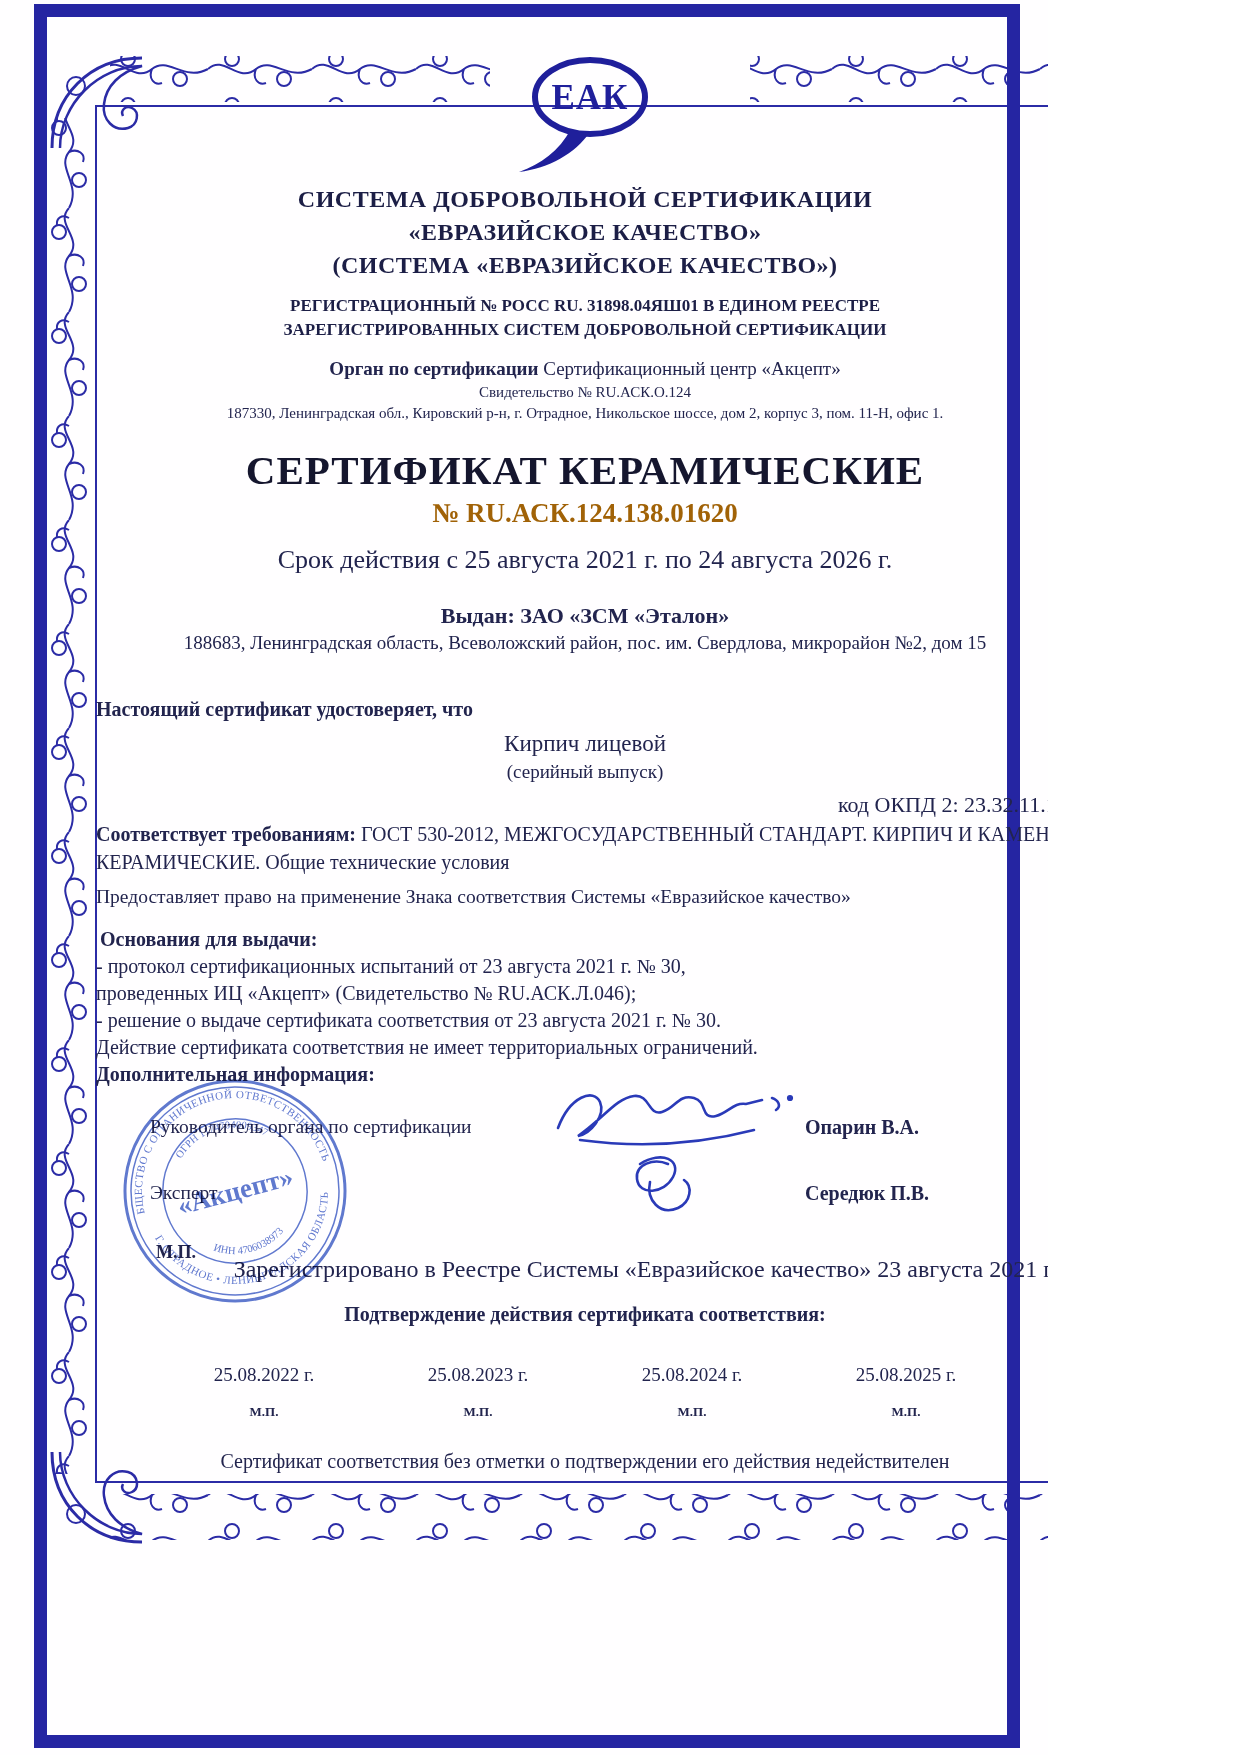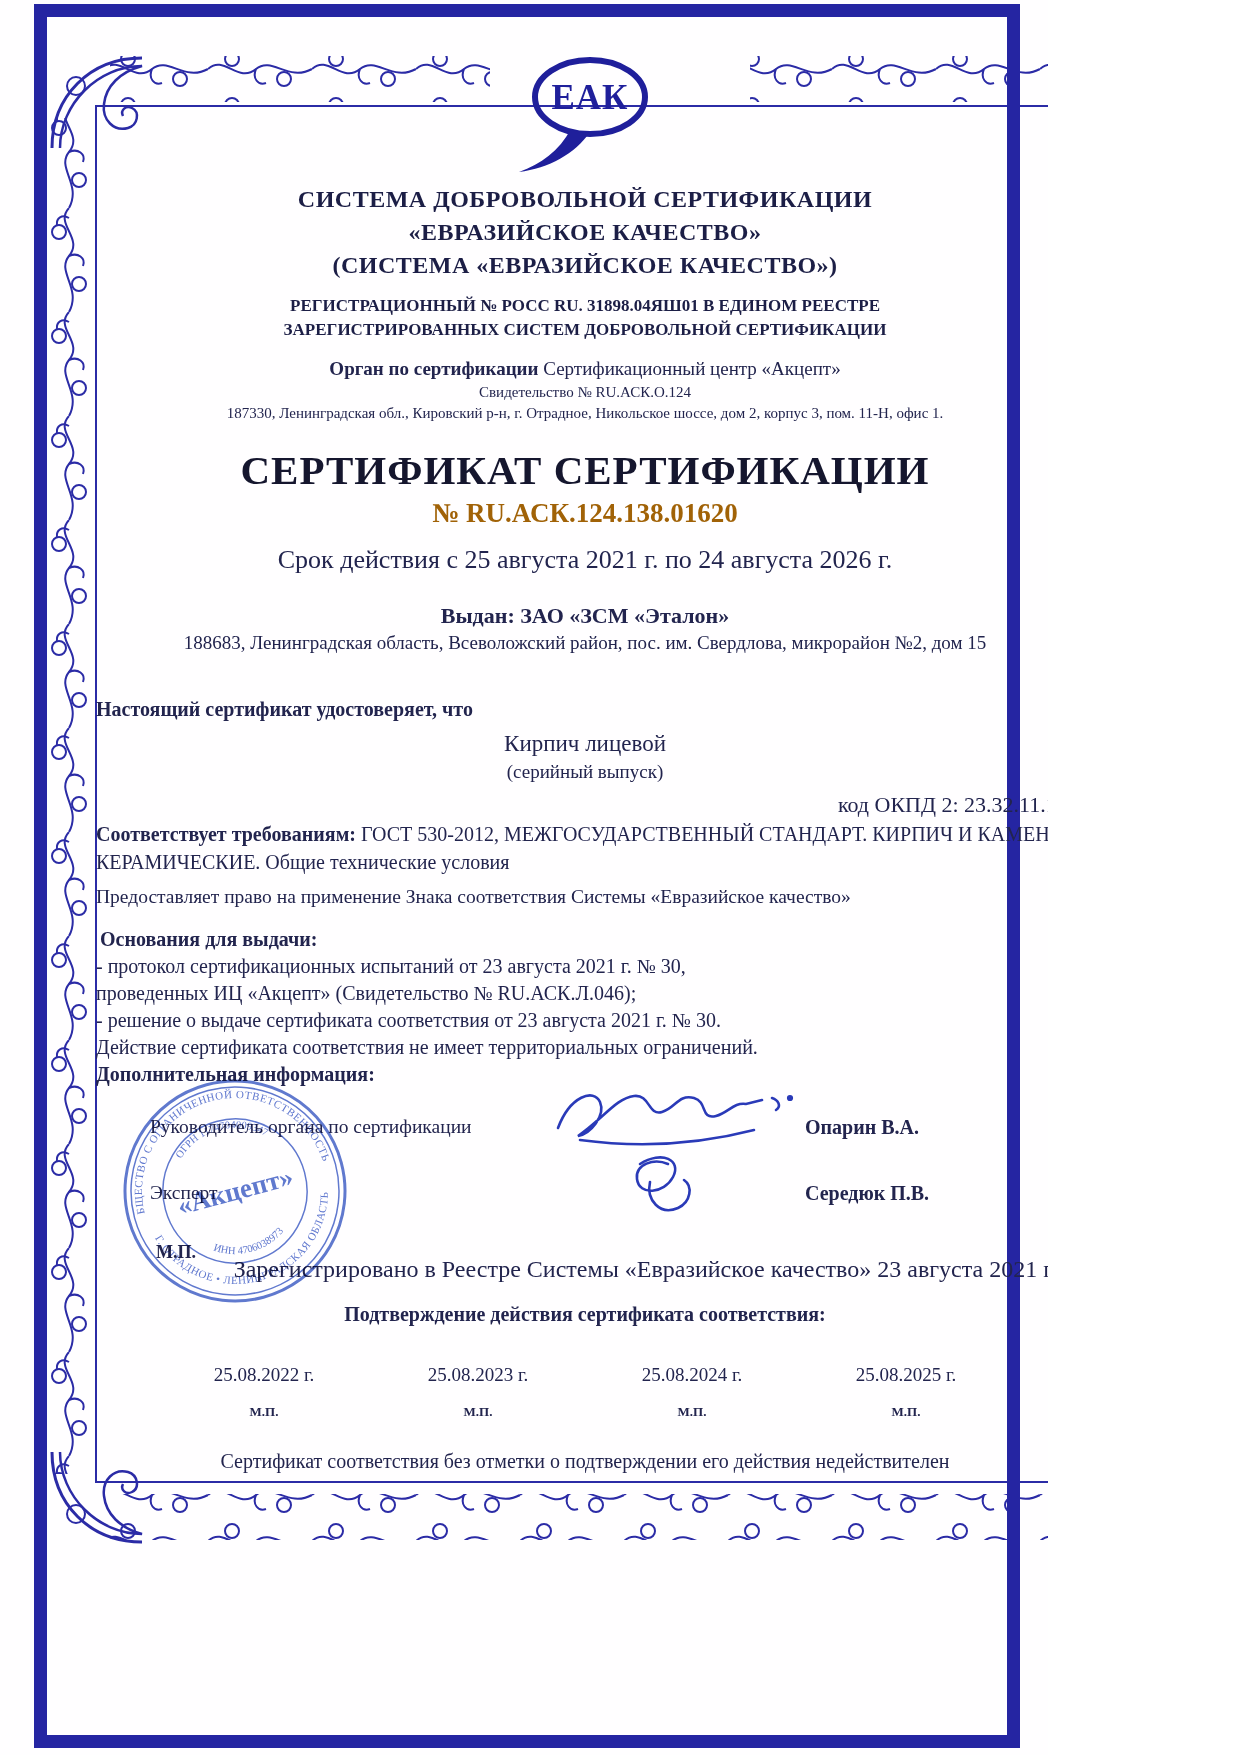--- a/index.html
+++ b/index.html
@@ -142,21 +142,21 @@
 
     <div class="organ center">
       <div class="organ-line">
         <span class="b">Орган по сертификации</span>
         <span>Сертификационный центр «Акцепт»</span>
       </div>
       <div class="organ-sub">Свидетельство № RU.АСК.О.124</div>
       <div class="organ-sub">187330, Ленинградская обл., Кировский р-н, г. Отрадное, Никольское шоссе, дом 2, корпус 3, пом. 11-Н, офис 1.</div>
     </div>
 
-    <div class="doc-title center">СЕРТИФИКАТ СЕРТИФИКАЦИИ</div>
+    <div class="doc-title center">СЕРТИФИКАТ КЕРАМИЧЕСКИЕ</div>
     <div class="doc-num center">№ RU.АСК.124.138.01620</div>
     <div class="validity center">Срок действия с 25 августа 2021 г. по 24 августа 2026 г.</div>
 
     <div class="issued center">
       <span>Выдан:</span>
       <span>ЗАО «ЗСМ «Эталон»</span>
     </div>
     <div class="issued-addr center">188683, Ленинградская область, Всеволожский район, пос. им. Свердлова, микрорайон №2, дом 15</div>
 
     <div class="certifies b">Настоящий сертификат удостоверяет, что</div>

